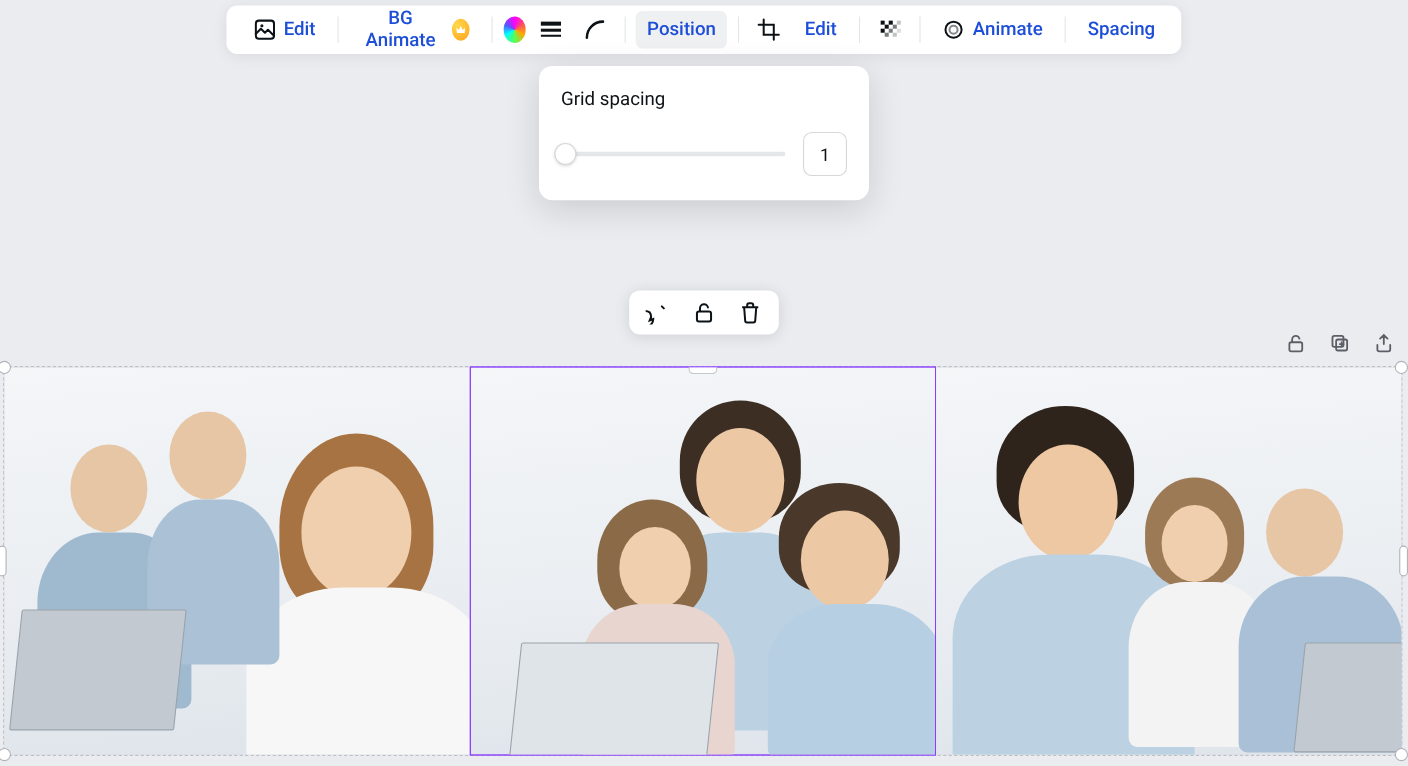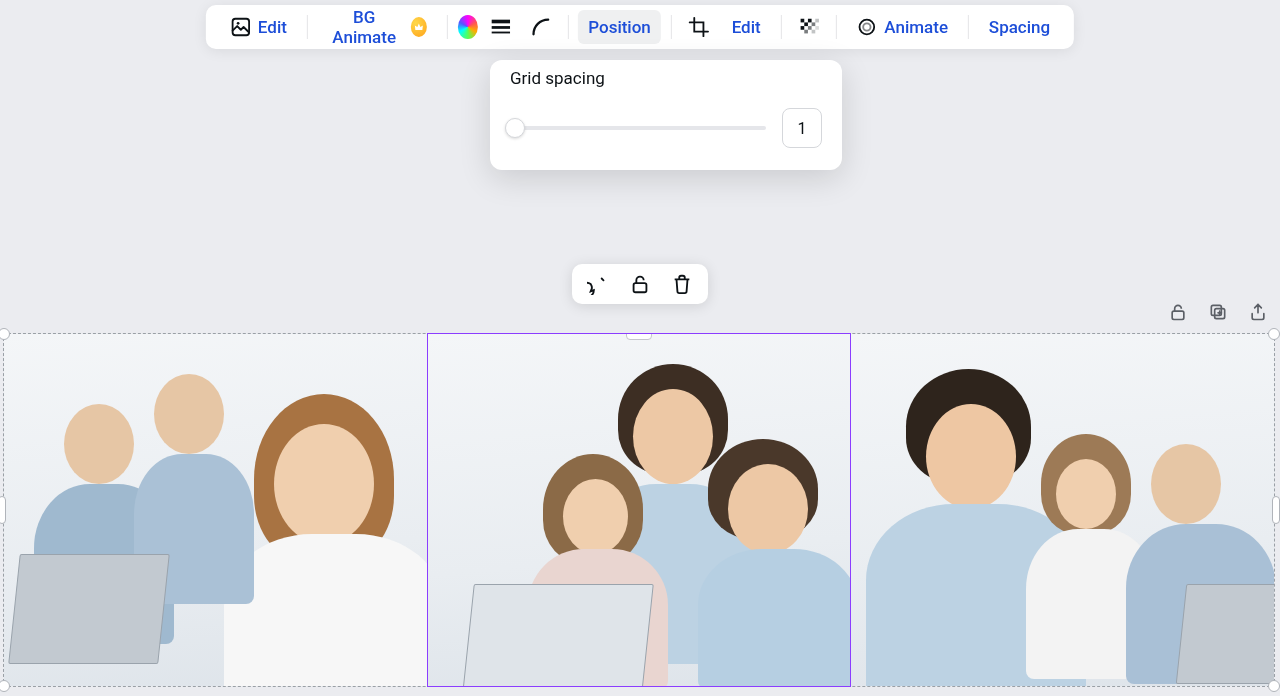--- a/index.html
+++ b/index.html
@@ -16,22 +16,22 @@
   .sep{width:1px;height:24px;background:#e4e5e7;margin:0 4px}
   .ico{width:22px;height:22px;display:block}
   .pro-badge{width:20px;height:20px;border-radius:50%;
     background:radial-gradient(circle at 30% 30%,#ffd84a,#ffa31a);
     display:flex;align-items:center;justify-content:center;margin-left:4px}
   .pro-badge svg{width:12px;height:12px}
   .color-swatch{width:24px;height:24px;border-radius:50%;
     background:conic-gradient(from 0deg,#f0f,#f55,#fa0,#5f5,#0ff,#55f,#f0f);cursor:pointer}
 
   
-  .popover{position:absolute;top:60px;left:490px;width:352px;background:#fff;
-    border-radius:12px;box-shadow:0 8px 32px rgba(0,0,0,.14);padding:8px 20px 22px}
+  .popover{position:absolute;top:60px;left:490px;width:300px;background:#fff;
+    border-radius:12px;box-shadow:0 8px 32px rgba(0,0,0,.14);padding:20px 20px 22px}
   .pop-title{font-size:17px;font-weight:400;color:#0d1216;margin-bottom:20px}
   .slider-row{display:flex;align-items:center;gap:16px}
   .slider-track{flex:1;position:relative;height:4px;border-radius:2px;
     background:#e5e6ea;cursor:pointer}
   .slider-fill{position:absolute;left:0;top:0;height:100%;width:2%;
     background:#e5e6ea;border-radius:2px}
   .slider-thumb{position:absolute;left:2%;top:50%;transform:translate(-50%,-50%);
     width:20px;height:20px;border-radius:50%;background:#fff;
     border:1px solid #d5d7db;box-shadow:0 1px 3px rgba(0,0,0,.15);cursor:grab}
   .spacing-val{width:40px;height:40px;border:1px solid #d5d7db;border-radius:8px;

